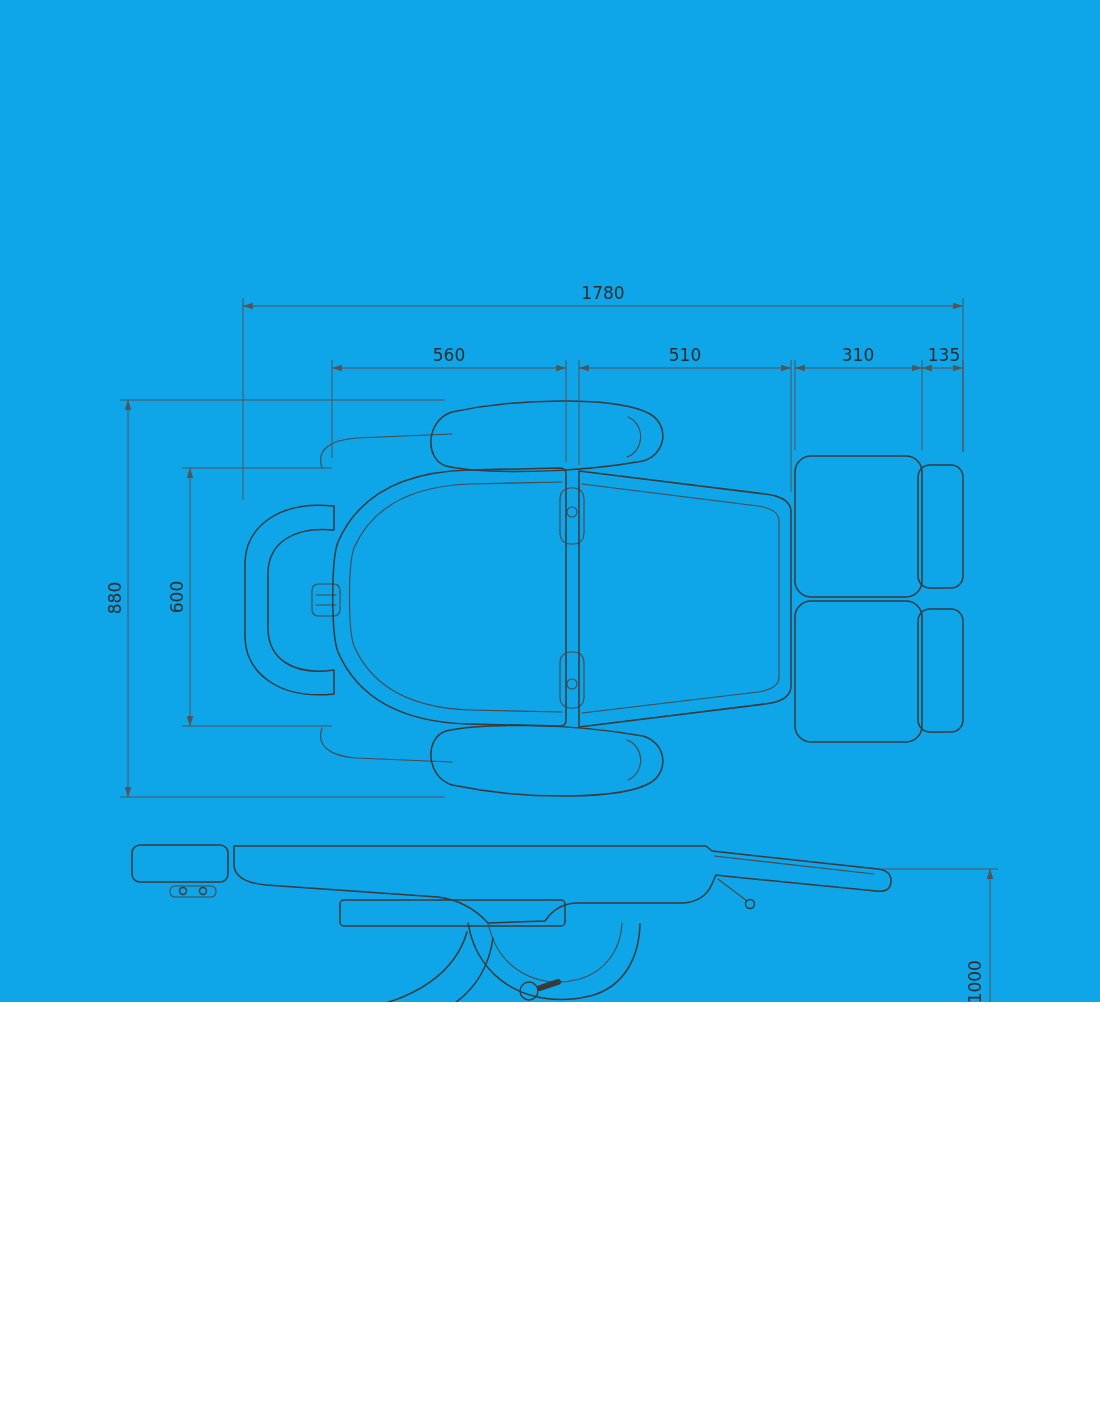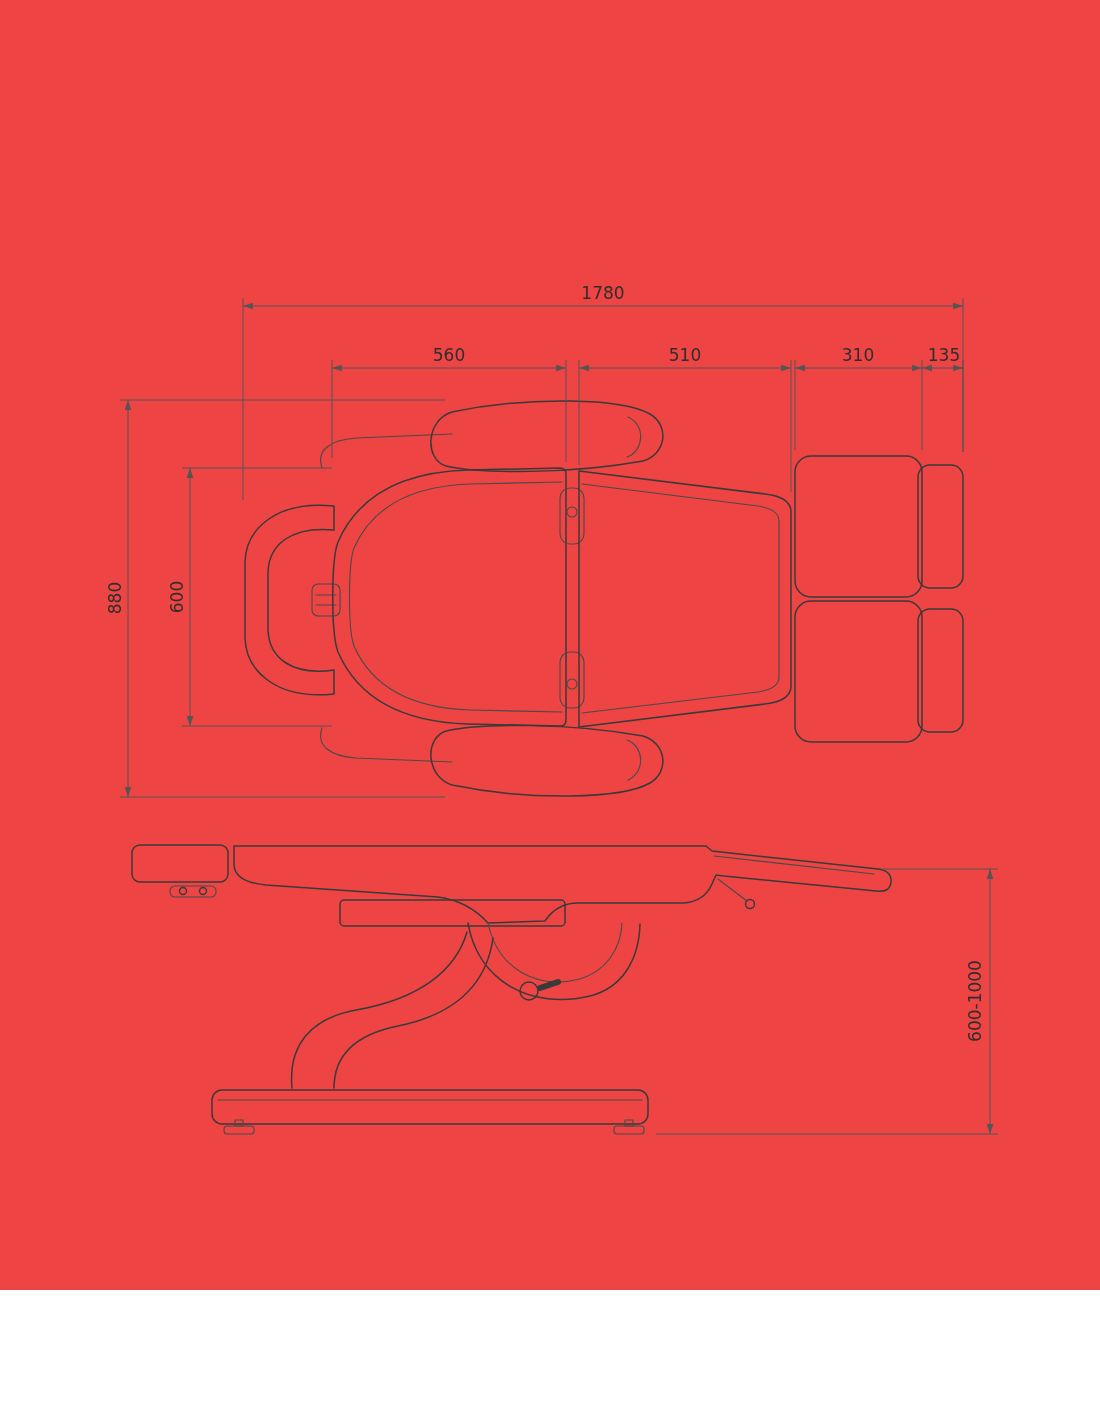--- a/index.html
+++ b/index.html
@@ -4,22 +4,22 @@
 <style>
   html, body {
     margin: 0;
     padding: 0;
     background: #ffffff;
     font-family: "DejaVu Sans", "Liberation Sans", sans-serif;
   }
   .page {
     position: relative;
     width: 1100px;
-    height: 1290px;
-    background: #ef4444;
+    height: 1002px;
+    background: #0ea5e9;
     overflow: hidden;
   }
   svg.drawing { position: absolute; left: 0; top: 0; }
 
   .outline {
     fill: none;
     stroke: #3a3a3a;
     stroke-width: 1.5;
     stroke-linejoin: round;
     stroke-linecap: round;

